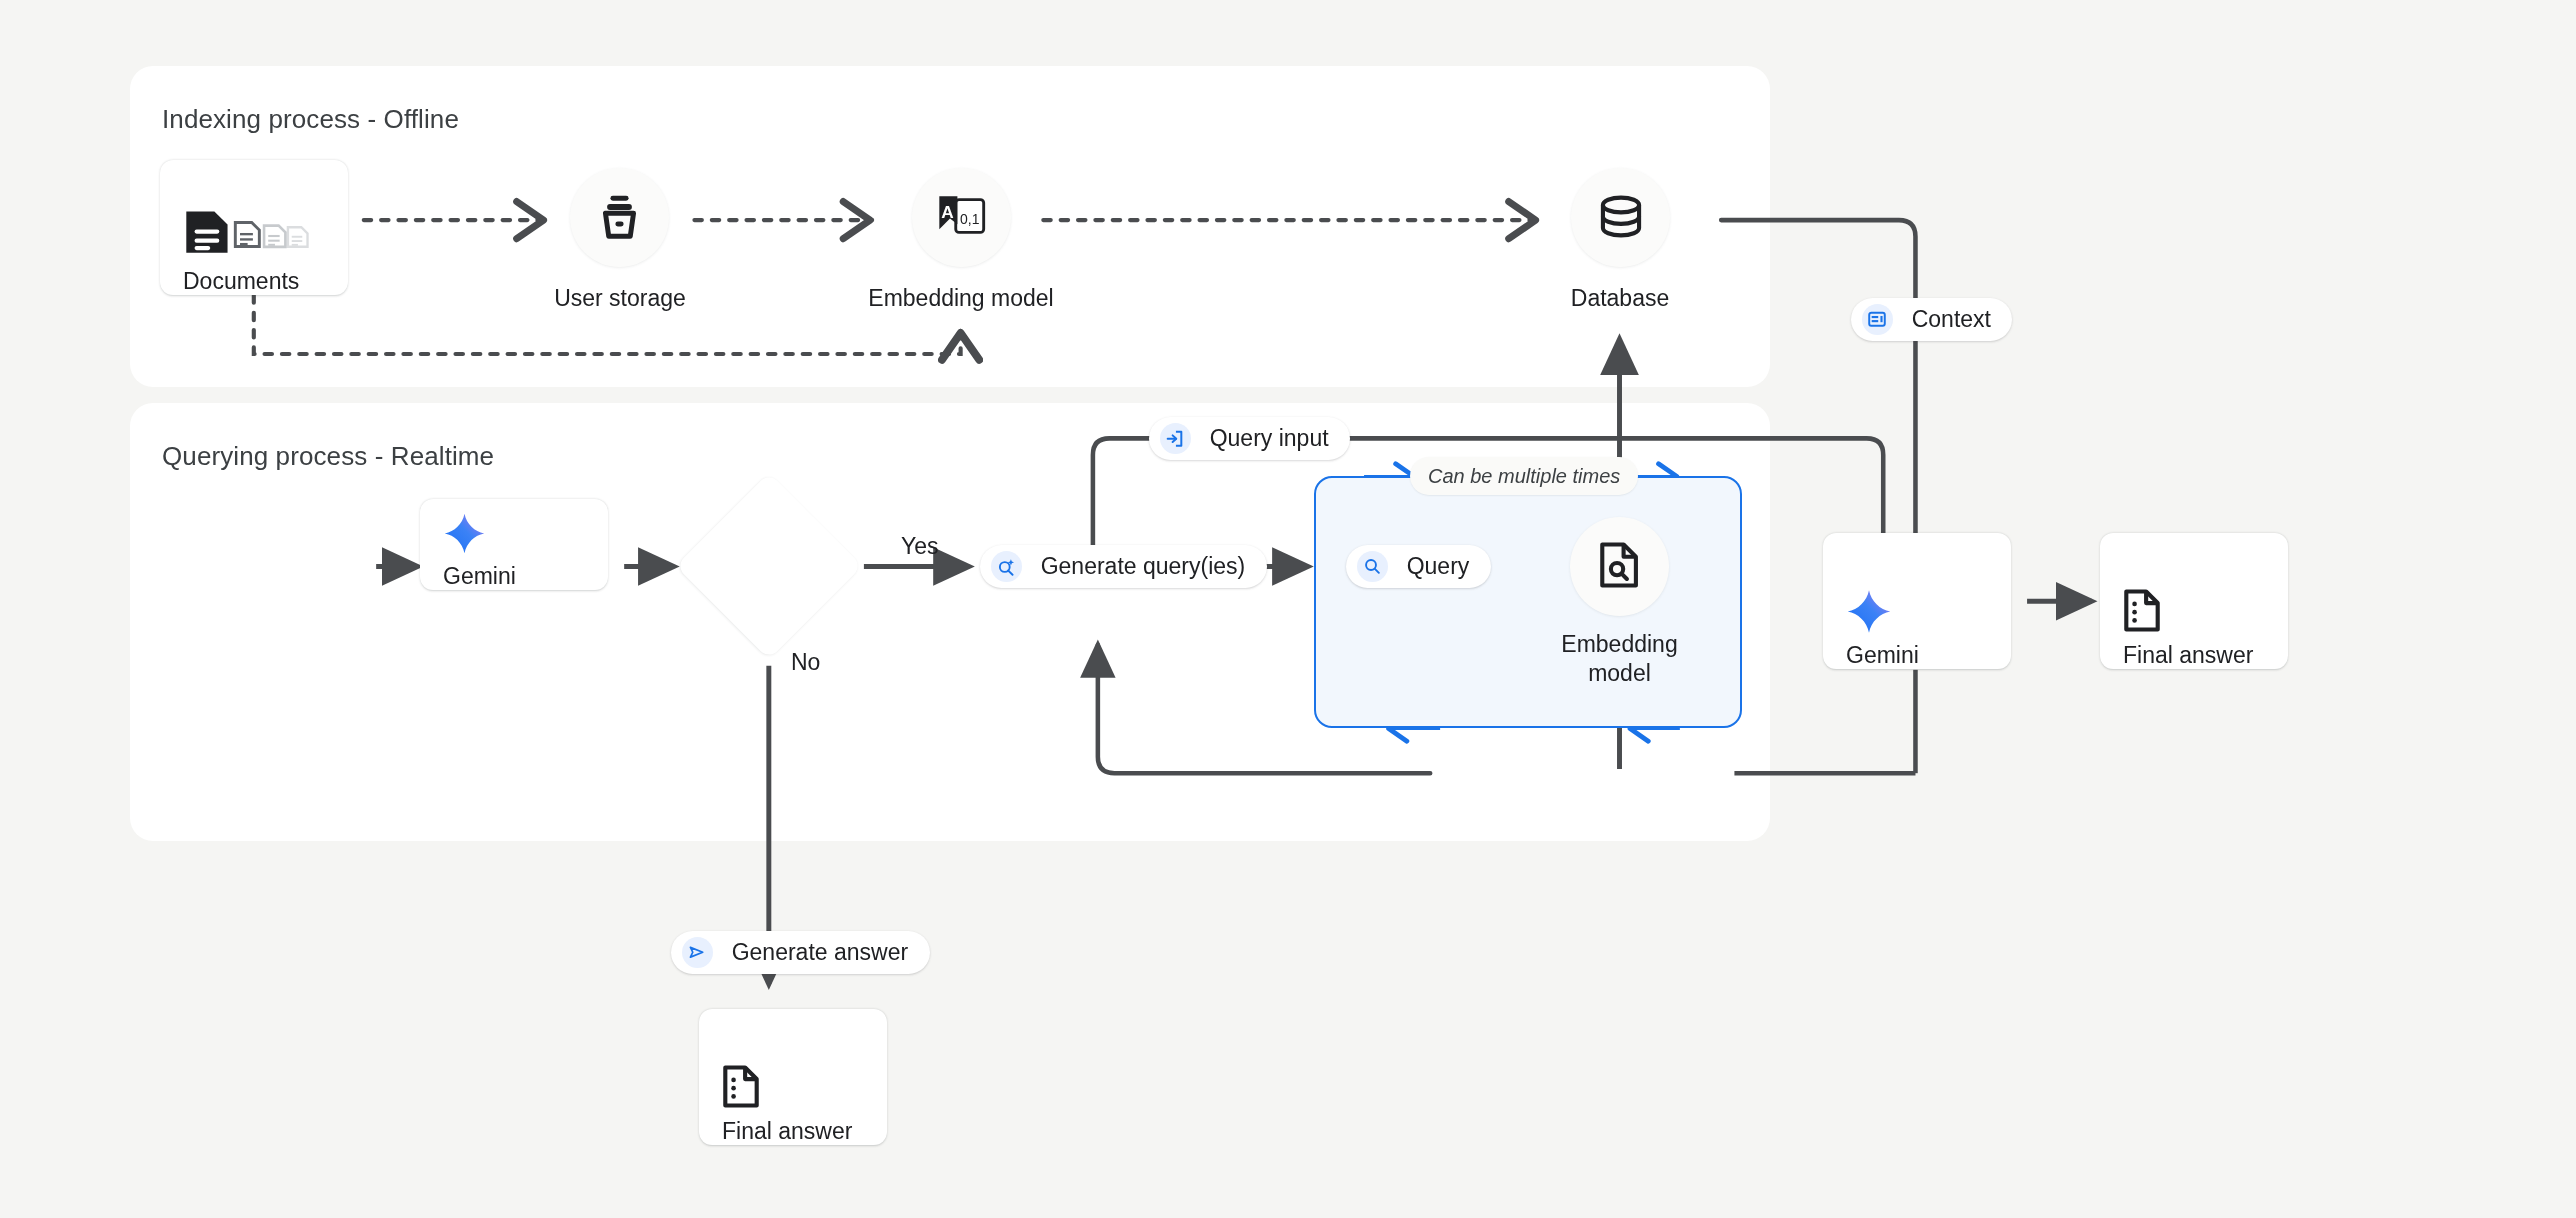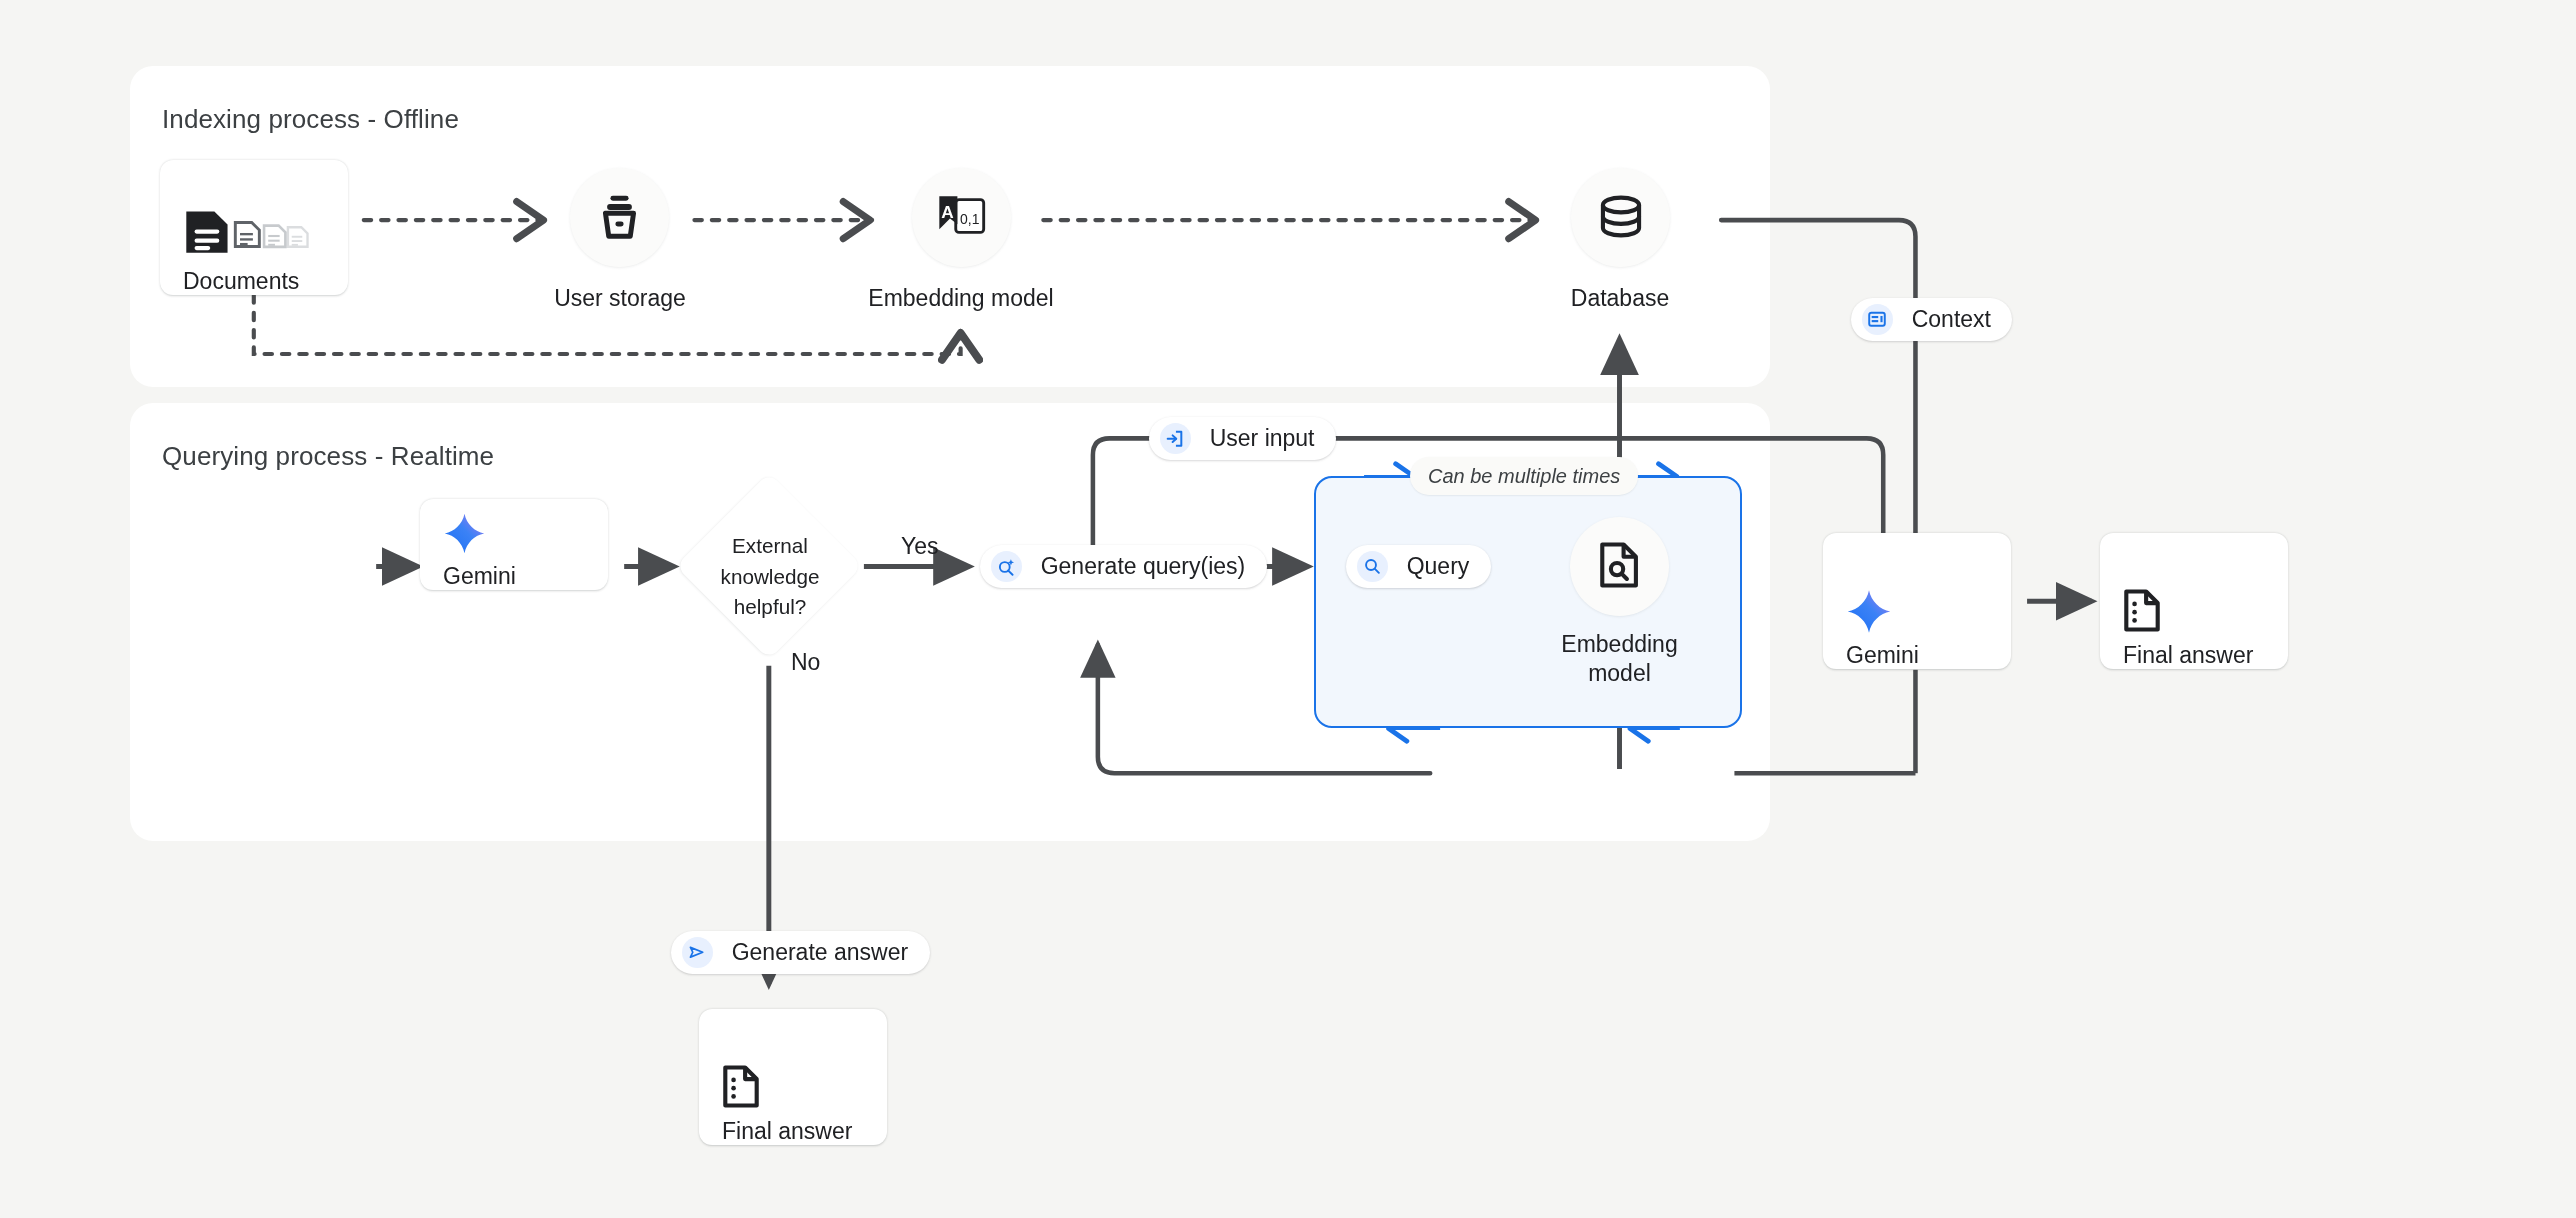--- a/index.html
+++ b/index.html
@@ -242,25 +242,20 @@
           </linearGradient>
         </defs>
         <path d="M26,1 C28.4,13.5 38.5,23 50,25 C38.5,27 28.4,36.5 26,49
                  C23.6,36.5 13.5,27 2,25 C13.5,23 23.6,13.5 26,1 Z" fill="url(#gemGrad1)"></path>
       </svg>
     </span>
     <span class="cap">Gemini</span>
   </div>
 
   <div class="diamond" style="left:703px;top:500px;width:132px;height:132px;"></div>
-  <div class="diamond-text" style="left:699px;top:531px;width:142px;">
-    <div>External</div>
-    <div>knowledge</div>
-    <div>helpful?</div>
-  </div>
 
   <div class="lbl" style="left:901px;top:533px;">Yes</div>
   <div class="lbl" style="left:791px;top:649px;">No</div>
 
   <div class="pill" style="left:980px;top:545px;">
     <span class="chip">
       <svg width="18" height="18" viewBox="0 0 22 22">
         <circle cx="9.5" cy="11" r="6" fill="none" stroke="#1a73e8" stroke-width="2.3"></circle>
         <path d="M13.6,15.3 L19,20.5" stroke="#1a73e8" stroke-width="2.3" stroke-linecap="round"></path>
         <path d="M17,1.5 L18.1,4.2 L20.8,5.3 L18.1,6.4 L17,9.1 L15.9,6.4 L13.2,5.3 L15.9,4.2 Z" fill="#1a73e8"></path>
@@ -302,21 +297,21 @@
   </div>
 
   <div class="pill" style="left:1149px;top:417px;">
     <span class="chip">
       <svg width="17.4" height="17.4" viewBox="0 0 21 21">
         <path d="M12,2 h6.5 v17 h-6.5" fill="none" stroke="#1a73e8" stroke-width="2.4" stroke-linejoin="round"></path>
         <path d="M2,10.5 h10" stroke="#1a73e8" stroke-width="2.4" stroke-linecap="round"></path>
         <path d="M8,6.5 L12.4,10.5 L8,14.5" fill="none" stroke="#1a73e8" stroke-width="2.4" stroke-linecap="round" stroke-linejoin="round"></path>
       </svg>
     </span>
-    <span class="ptext">User input</span>
+    <span class="ptext">Query input</span>
   </div>
 
 
   <div class="card" style="left:1823px;top:533px;width:188px;height:136px;">
     <span style="display:block;height:41px;">
       <svg width="46" height="45" viewBox="0 0 52 50">
         <defs>
           <linearGradient id="gemGrad2" x1="0" y1="1" x2="1" y2="0">
             <stop offset="0%" stop-color="#1b6ef3"></stop>
             <stop offset="55%" stop-color="#3b82f6"></stop>

